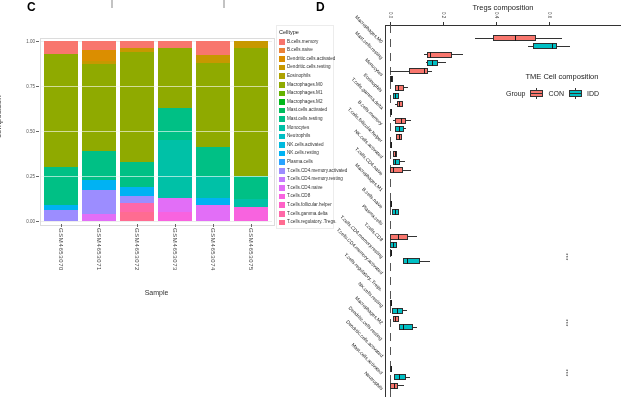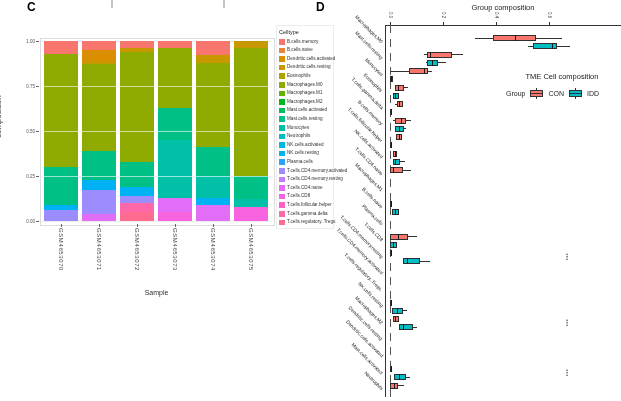--- a/index.html
+++ b/index.html
@@ -182,21 +182,21 @@
       <div class="abs c-key-sq" style="left: 279px; top: 202.4px; background: rgb(255, 97, 199);"></div>
       <div class="abs c-key-label" style="left: 287px; top: 201.9px;">T.cells.follicular.helper</div>
       <div class="abs c-key-sq" style="left: 279px; top: 211px; background: rgb(255, 104, 168);"></div>
       <div class="abs c-key-label" style="left: 287px; top: 210.5px;">T.cells.gamma.delta</div>
       <div class="abs c-key-sq" style="left: 279px; top: 219.6px; background: rgb(255, 108, 145);"></div>
       <div class="abs c-key-label" style="left: 287px; top: 219.1px;">T.cells.regulatory..Tregs.</div>
     </div>
 
   <div class="abs panel-label" style="left:316px;top:0;">D</div>
 
-  <div class="abs d-title">Group composition</div>
+  <div class="abs d-title">Tregs composition</div>
   <div class="abs d-axis-top"></div>
   <div class="abs d-axis-left"></div>
   <div class="abs d-zero-line"></div>
   <div id="d-xticks" class="abs" style="inset:0;">
       <div class="abs d-xtick-mark" style="left: 390px; top: 22px;"></div>
       <div class="abs d-xtick-label" style="left: 393px; top: 12px;">0.0</div>
       <div class="abs d-xtick-mark" style="left: 443px; top: 22px;"></div>
       <div class="abs d-xtick-label" style="left: 446px; top: 12px;">0.2</div>
       <div class="abs d-xtick-mark" style="left: 496px; top: 22px;"></div>
       <div class="abs d-xtick-label" style="left: 499px; top: 12px;">0.4</div>

